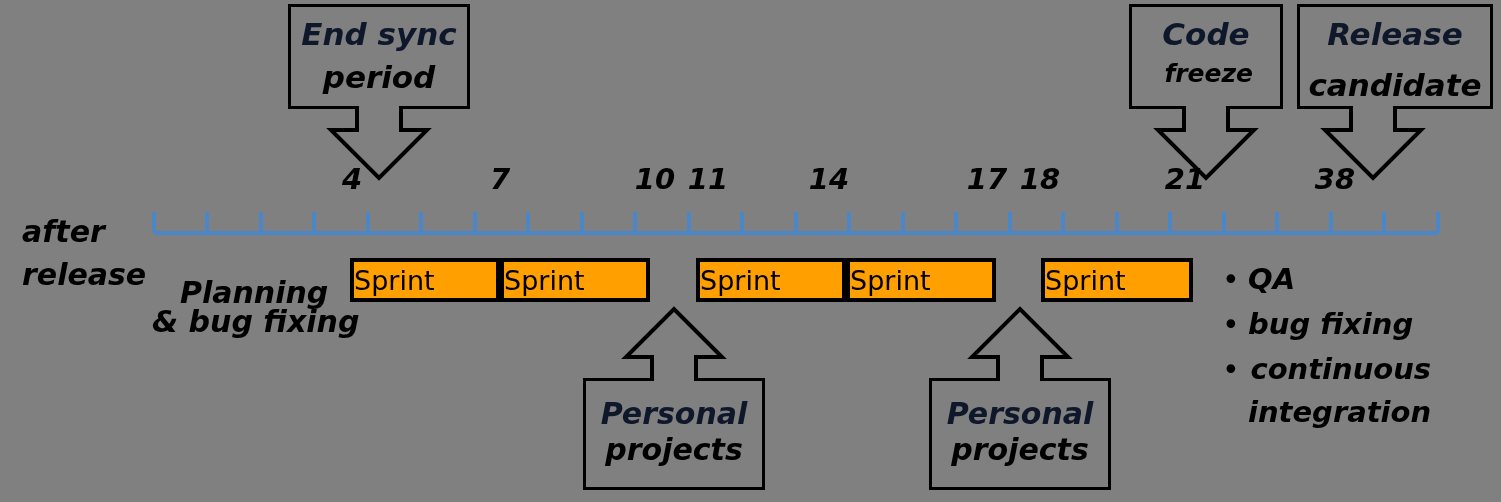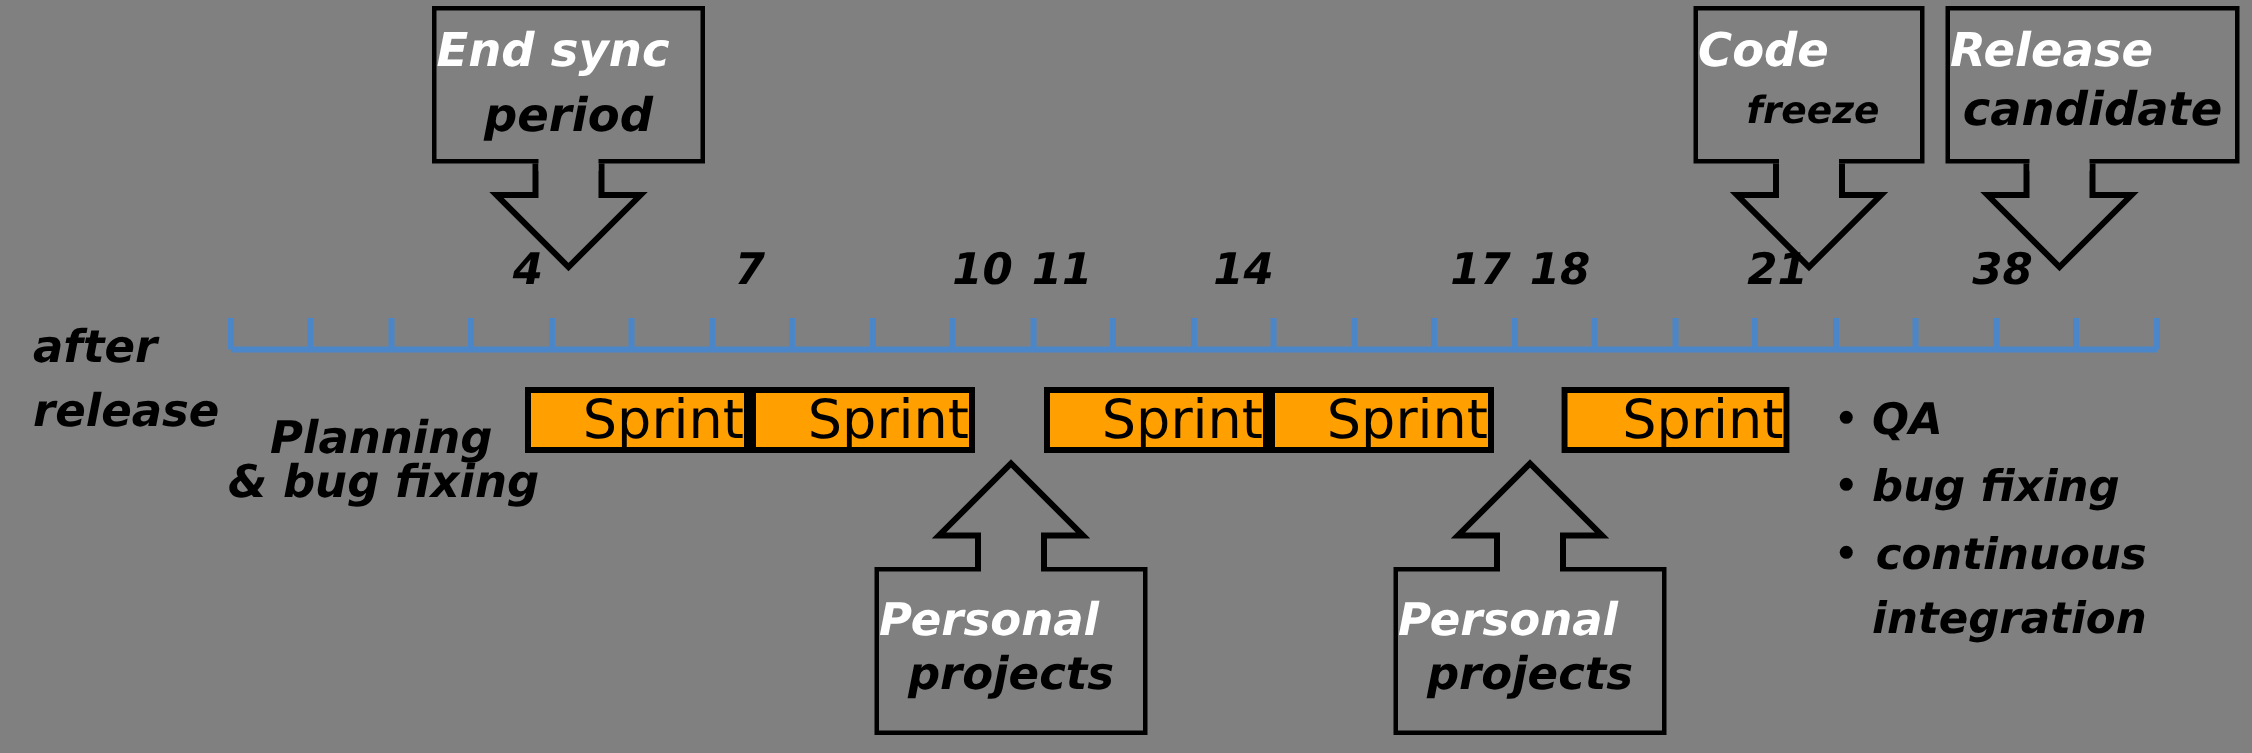--- a/index.html
+++ b/index.html
@@ -24,23 +24,24 @@
 
   
   .callout {
     position: absolute;
     box-sizing: border-box;
     border: 3px solid #000000;
     background: transparent;
     display: flex;
     align-items: center;
     justify-content: center;
-    font-style: italic;
-    font-weight: 700;
-    color: #ffffff;
+    text-align: center;
+    font-style: italic;
+    font-weight: 700;
+    color: #0f172a;
     line-height: 1.12;
   }
   .callout-text { display: block; width: 100%; }
 
   
   .dlabel {
     position: absolute;
     font-style: italic;
     font-weight: 700;
     color: #000000;
@@ -59,24 +60,24 @@
     white-space: nowrap;
   }
 
   
   .sprint {
     position: absolute;
     box-sizing: border-box;
     border: 4px solid #000000;
     display: flex;
     align-items: center;
-    justify-content: flex-end;
+    justify-content: flex-start;
     font-style: normal;
     font-weight: 400;
-    font-size: 36px;
+    font-size: 27px;
     color: #000000;
     letter-spacing: 0px;
   }
 
   
   #bullet-list {
     position: absolute;
     left: 1222px;
     top: 258px;
     width: 280px;
@@ -126,21 +127,21 @@
   <div class="callout" id="callout-code-freeze" style="left: 1129px; top: 4px; width: 154px; height: 105px; font-size: 31px; align-items: flex-start; padding-top: 10px;">
     <span class="callout-text">Code</span>
   </div>
 
   <div class="callout" id="callout-release-candidate" style="left: 1297px; top: 4px; width: 196px; height: 105px; font-size: 31px; align-items: flex-start; padding-top: 10px;">
     <span class="callout-text">Release</span>
   </div>
 
   <div class="dlabel" style="left:288px; top:60px; width:182px; text-align:center; font-size:31px;">period</div>
   <div class="dlabel" style="left:1099px; top:60px; width:154px; text-align:right; font-size:25px;">freeze</div>
-  <div class="dlabel" style="left:1297px; top:56px; width:196px; text-align:center; font-size:31px;">candidate</div>
+  <div class="dlabel" style="left:1297px; top:68px; width:196px; text-align:center; font-size:31px;">candidate</div>
 
   <div class="tick-num" style="left:330px; top:162px; width:44px;">4</div>
   <div class="tick-num" style="left:478px; top:162px; width:44px;">7</div>
   <div class="tick-num" style="left:628px; top:162px; width:54px;">10</div>
   <div class="tick-num" style="left:681px; top:162px; width:54px;">11</div>
   <div class="tick-num" style="left:802px; top:162px; width:54px;">14</div>
   <div class="tick-num" style="left:960px; top:162px; width:54px;">17</div>
   <div class="tick-num" style="left:1013px; top:162px; width:54px;">18</div>
   <div class="tick-num" style="left:1158px; top:162px; width:54px;">21</div>
   <div class="tick-num" style="left:1308px; top:162px; width:54px;">38</div>

